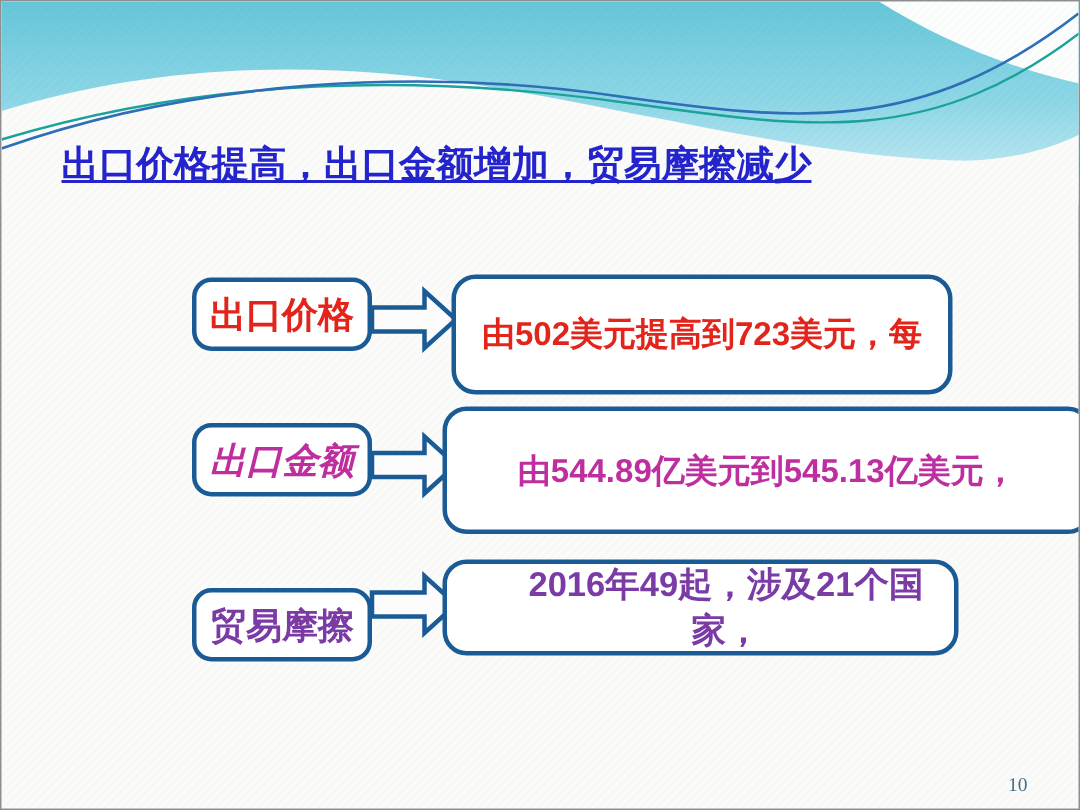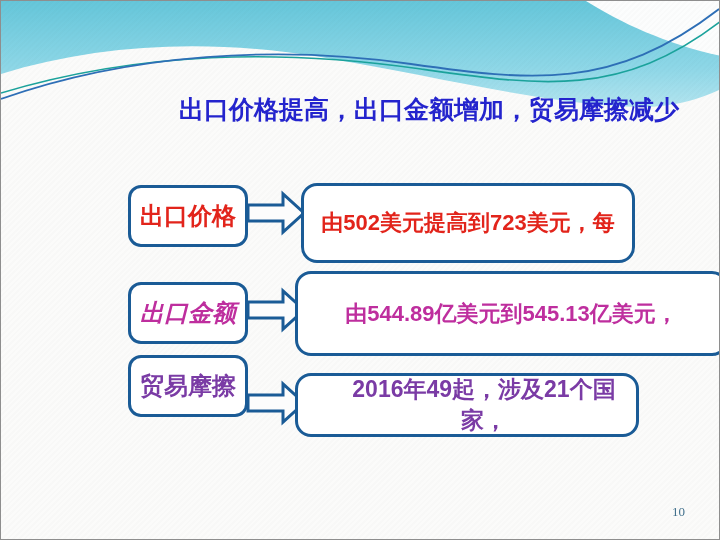--- a/index.html
+++ b/index.html
@@ -18,29 +18,30 @@
     background:repeating-linear-gradient(135deg,rgba(0,0,0,0.012) 0 2px,transparent 2px 4px);
   }
   .header-svg{position:absolute;top:0;left:0;width:720px;height:135px;display:block;}
   .wave-main{fill:#fbfbfa;}
   .wedge{fill:#fcfdfd;}
   .line-blue{fill:none;stroke:var(--c-blue,#2e6fb7);stroke-width:1.8;}
   .line-teal{fill:none;stroke:var(--c-teal,#1ba39c);stroke-width:1.6;}
 
   .slide-title{
     position:absolute;top:92px;left:40px;right:40px;
-    text-align:right;
+    text-align:left;
     font-size:25px;font-weight:bold;
     color:var(--c-title,#2424cd);
     letter-spacing:0px;
     z-index:3;
+    text-decoration:underline;
   }
 
   .label-box{
-    position:absolute;left:127px;width:120px;height:62px;
+    position:absolute;left:127px;width:120px;height:49px;
     box-sizing:border-box;
     border:3px solid var(--c-border,#1a5b96);
     border-radius:13px;
     background:#ffffff;
     display:flex;align-items:center;justify-content:center;
     font-size:24px;font-weight:bold;
     z-index:3;
   }
   .detail-box{
     position:absolute;
@@ -51,30 +52,30 @@
     display:flex;flex-direction:column;align-items:center;justify-content:center;
     font-weight:bold;text-align:center;
     line-height:1.34;
     z-index:3;
   }
   .arrow{position:absolute;left:245px;width:60px;height:46px;z-index:2;}
   .arrow path{fill:#fcfcfc;stroke:var(--c-border,#1a5b96);stroke-width:3;}
 
   .lb1{top:184px;}
   .lb2{top:281px;}
-  .lb3{top:354px;}
+  .lb3{top:391px;}
   .ar1{top:189px;}
   .ar2{top:286px;}
   .ar3{top:379px;}
   .db1{left:300px;top:182px;width:334px;height:80px;font-size:22px;align-items:center;}
   .db2{left:294px;top:270px;width:433px;height:85px;font-size:22px;}
   .db3{left:294px;top:372px;width:344px;height:64px;font-size:23px;padding-left:34px;}
 
   .page-number{
-    position:absolute;right:34px;top:503px;
+    position:absolute;right:34px;top:514px;
     font-family:"Liberation Serif","DejaVu Serif",serif;
     font-size:13px;
     color:var(--c-page,#41708c);
     z-index:3;
   }
 </style>
 </head>
 <body>
 
 <div class="stage" style="--c-title: #2424cd; --c-border: #1a5b96; --c-teal: #1ba39c; --c-blue: #2e6fb7; --c-page: #41708c;">

